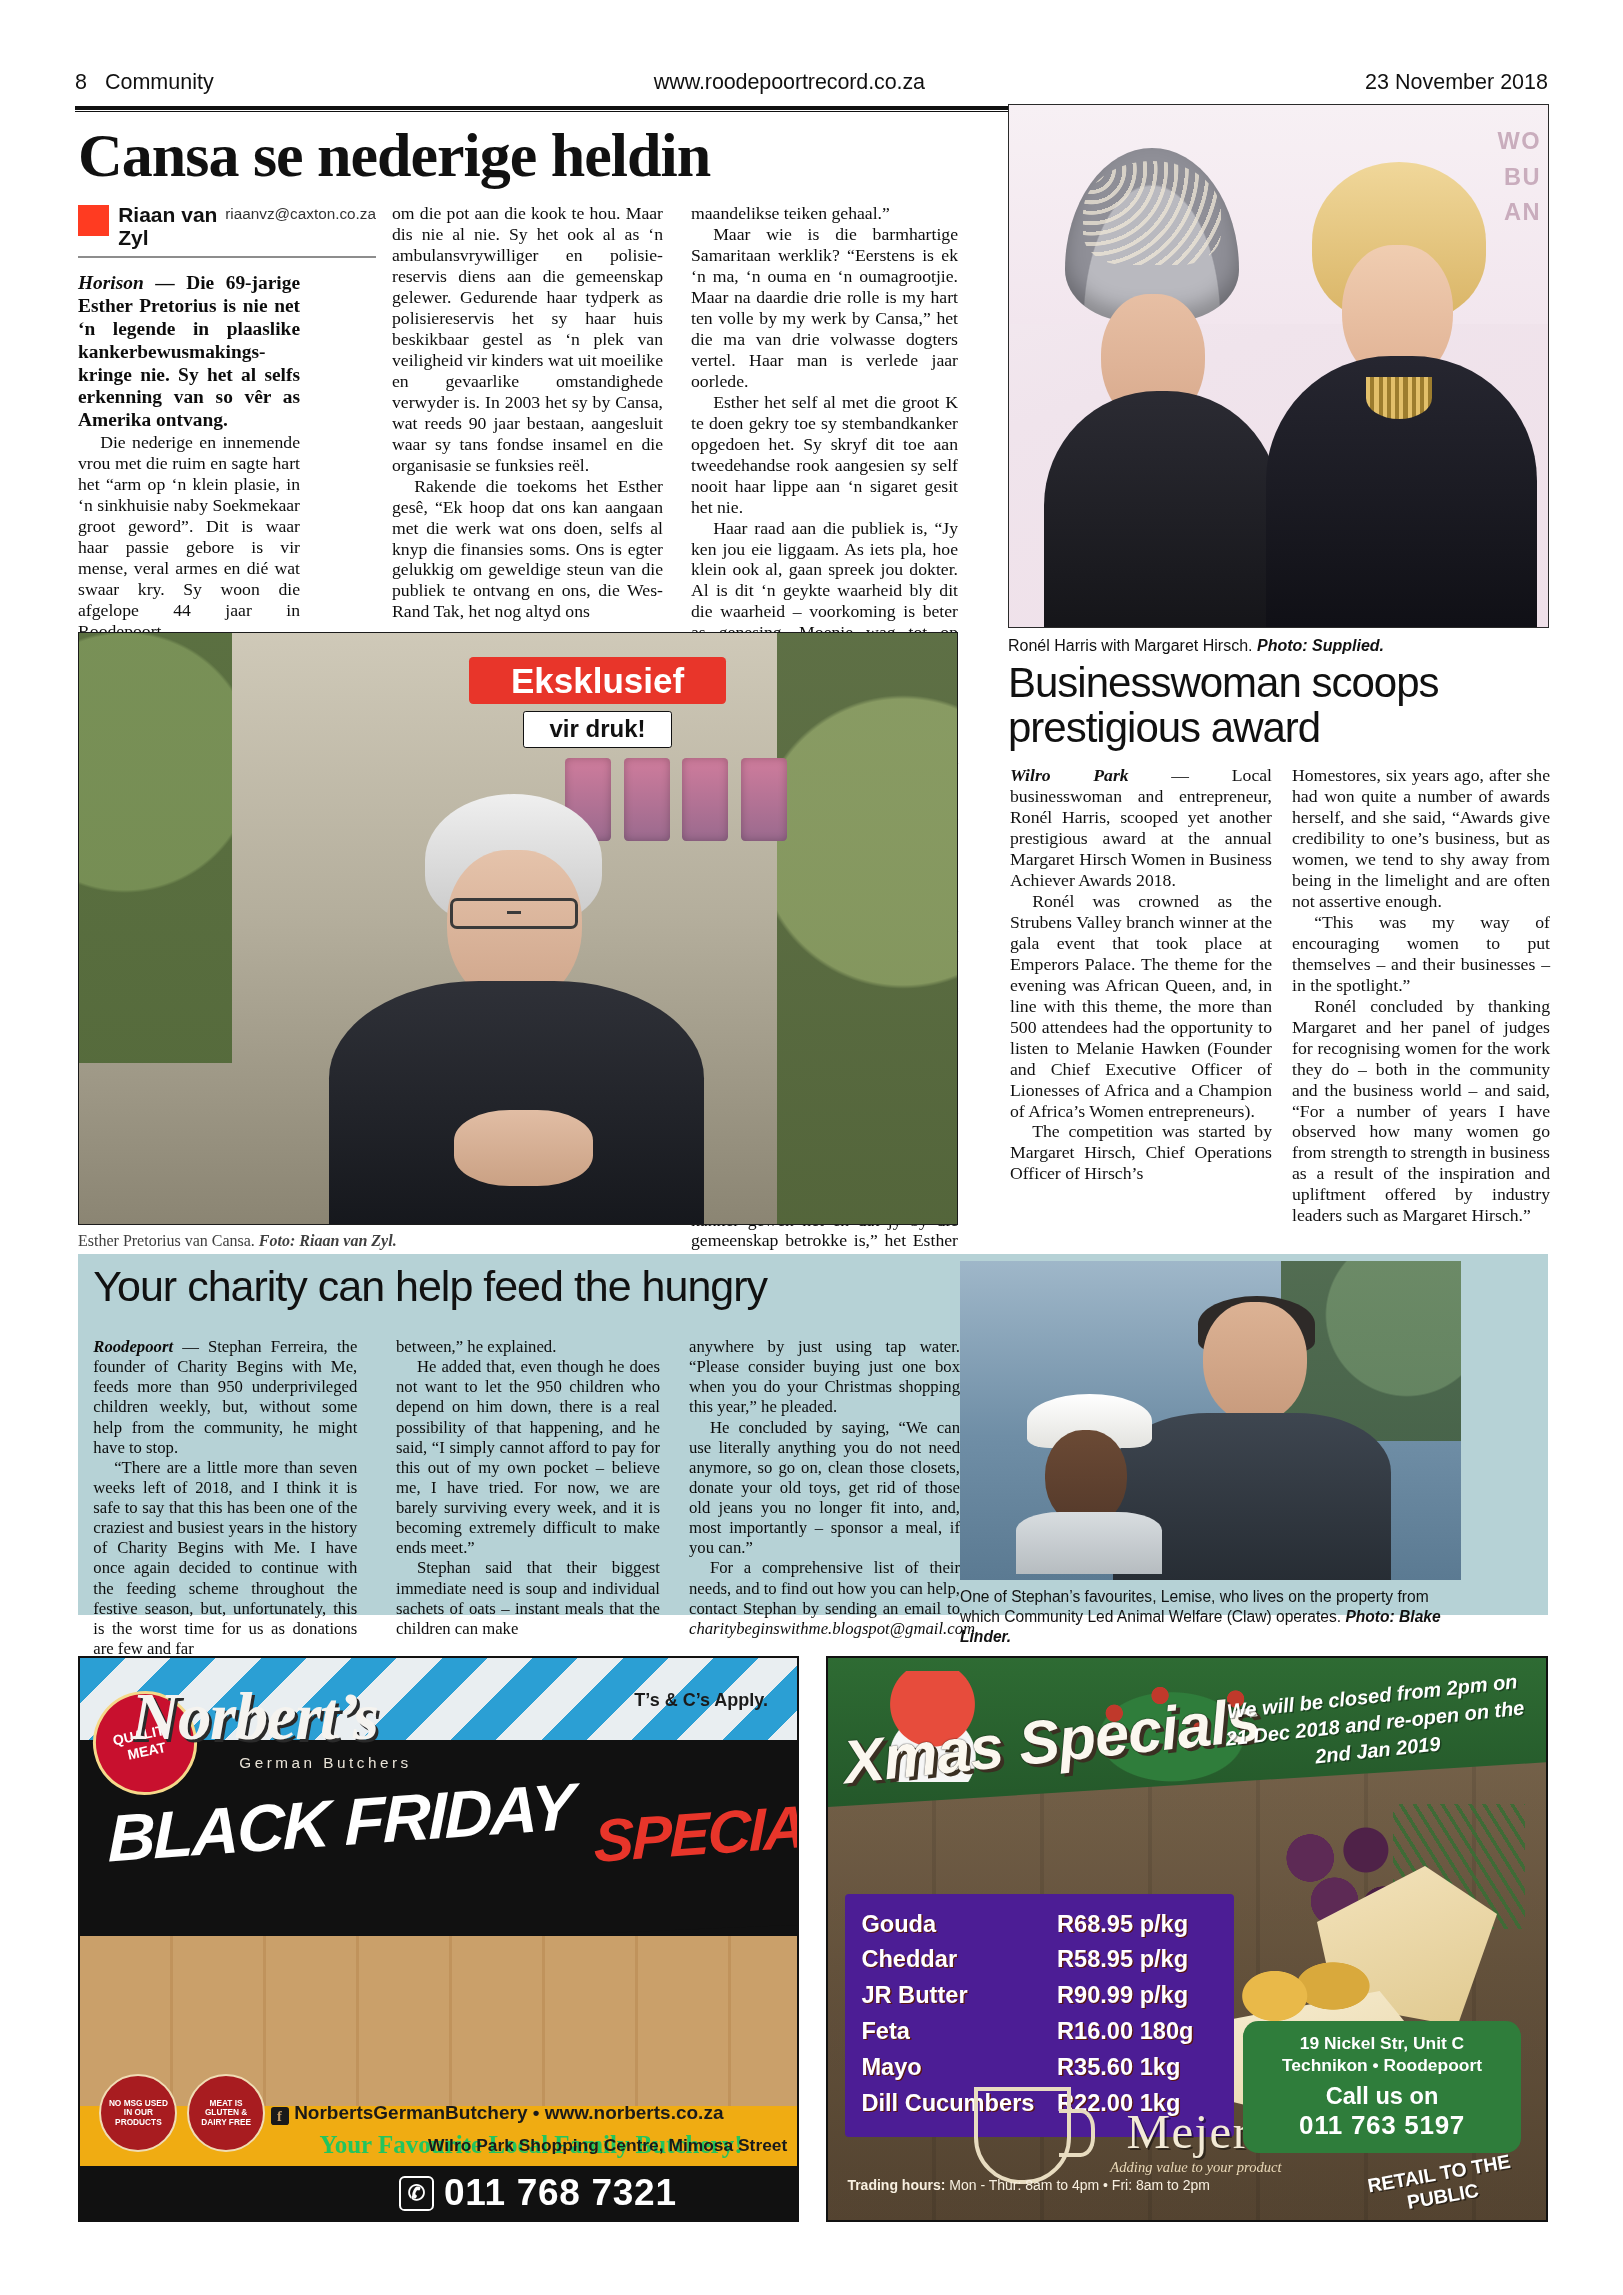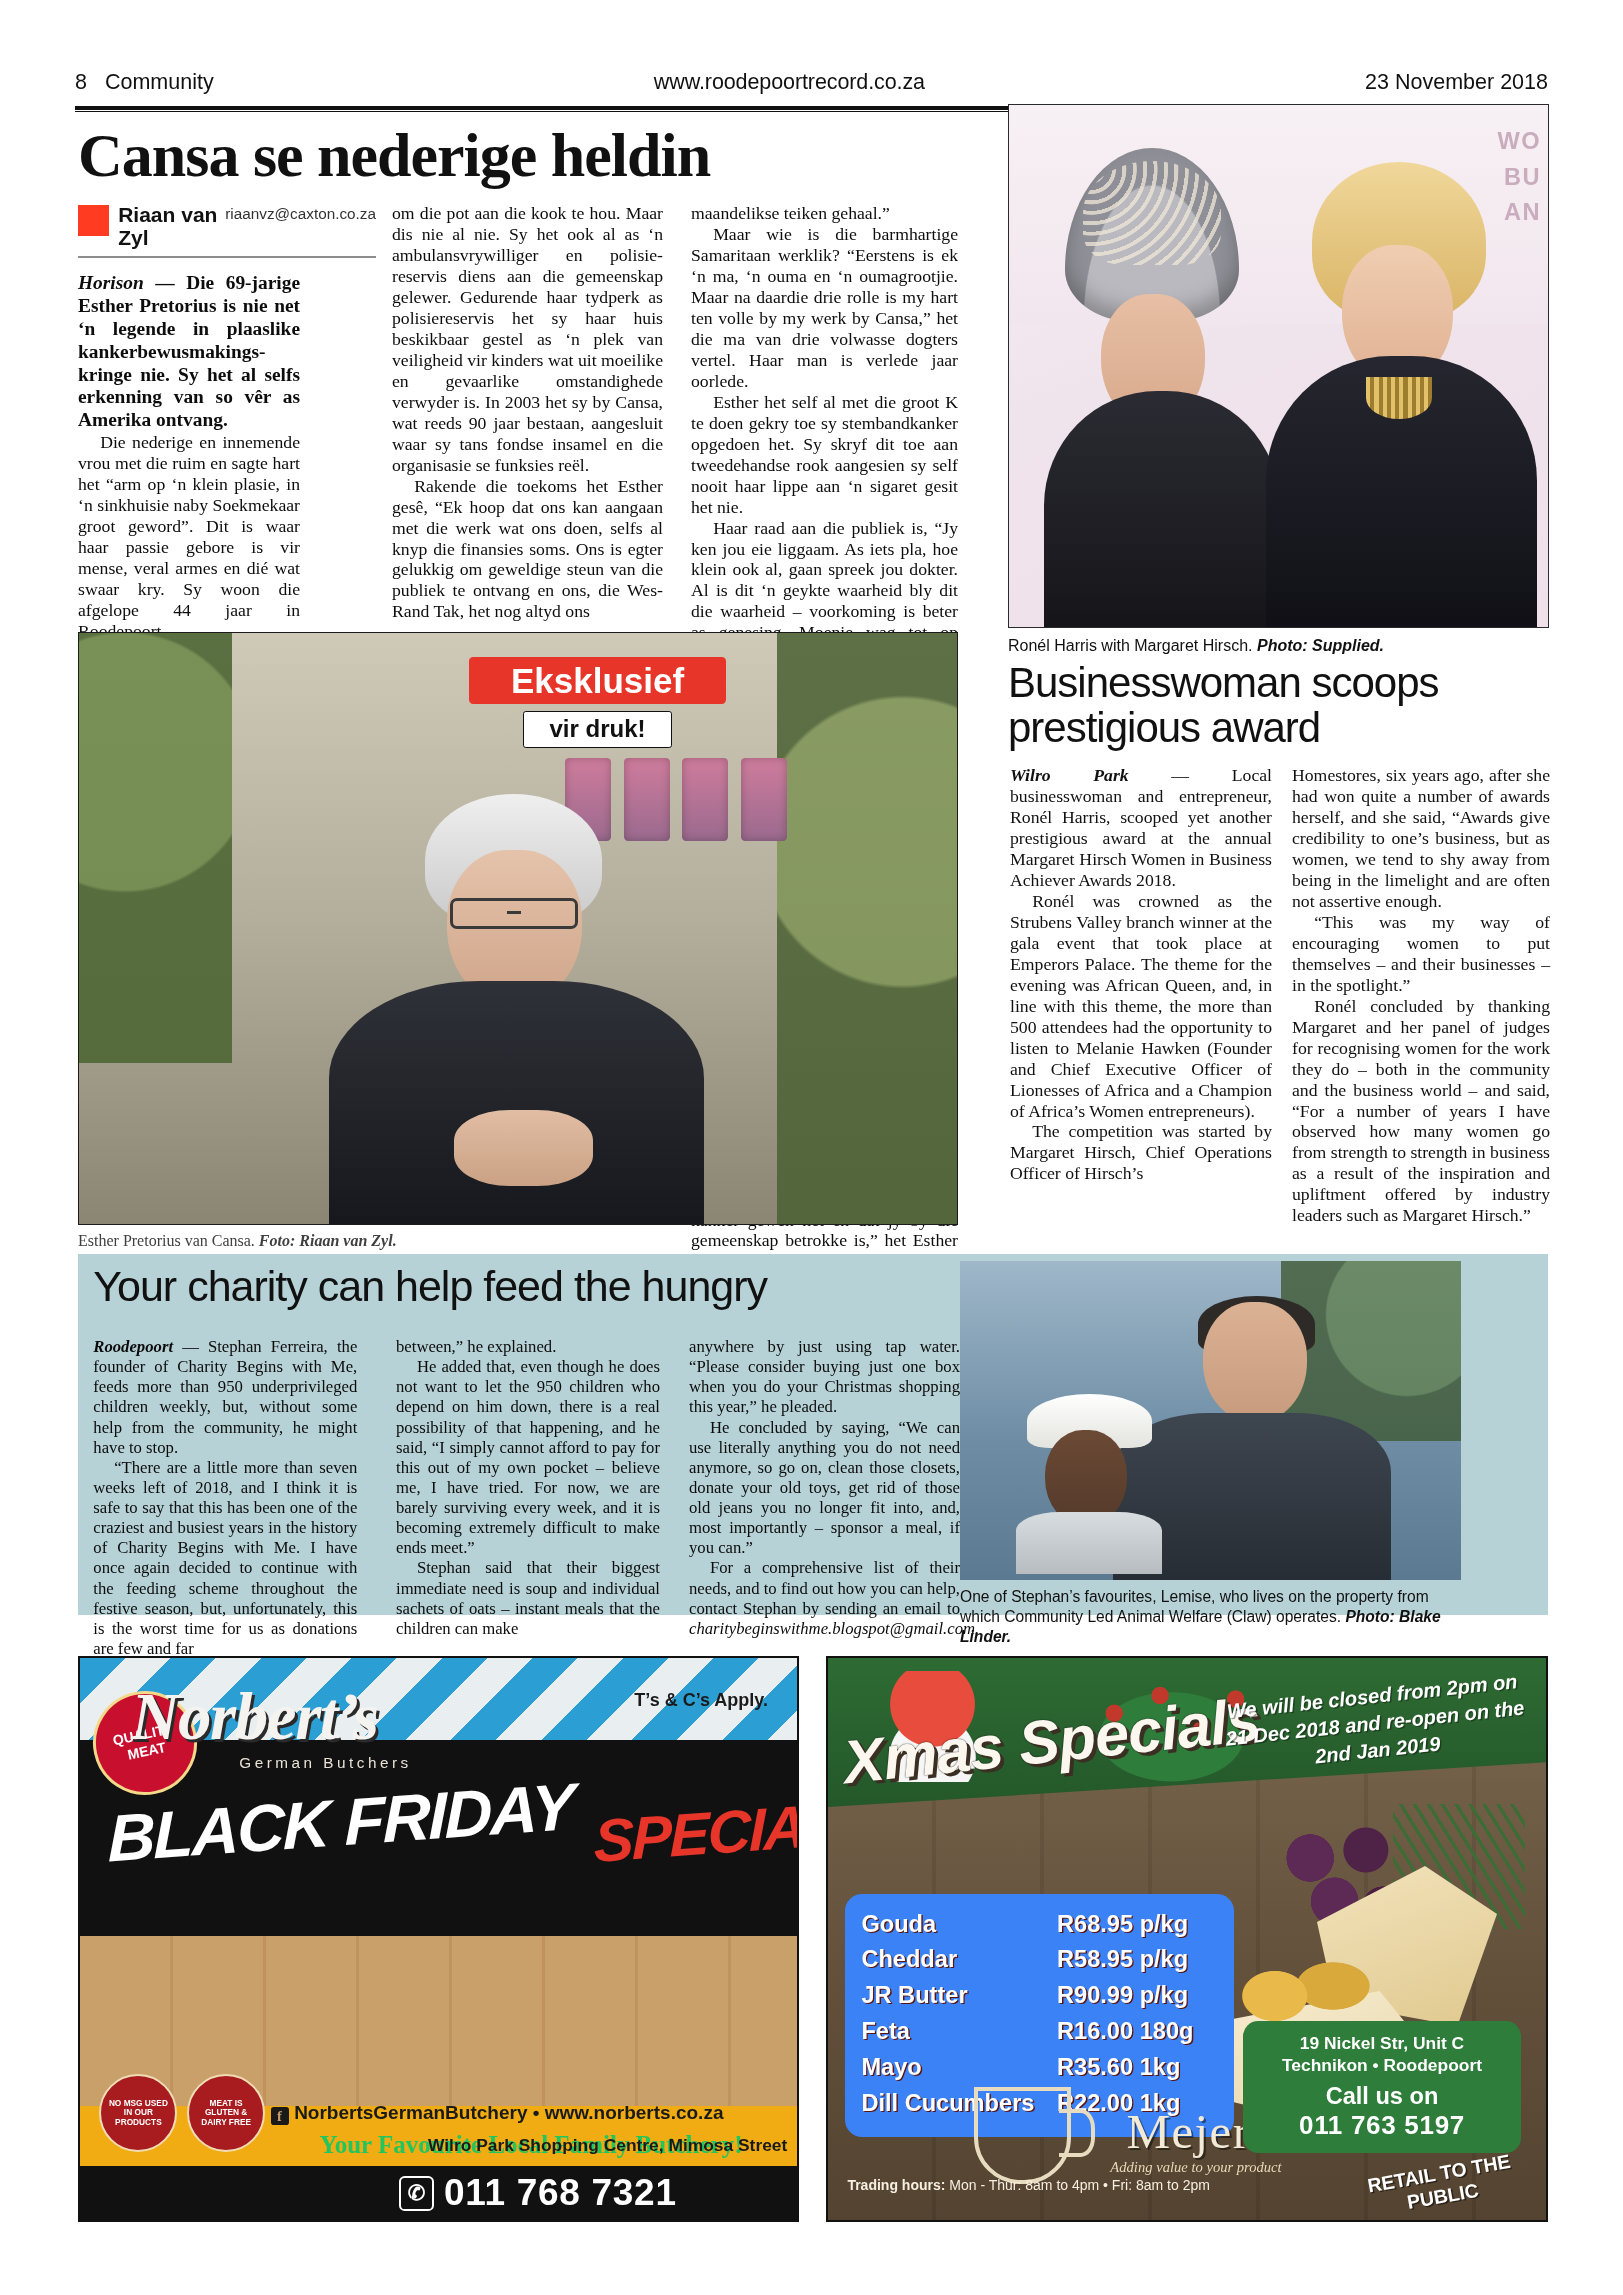--- a/index.html
+++ b/index.html
@@ -345,21 +345,21 @@
   .xm-cheese1 { position:absolute; right:49px; top:208px; width:180px; height:160px;
     background:linear-gradient(160deg,#f3e3bc 0%,#e0c98f 100%);
     clip-path: polygon(0 35%, 60% 0, 100% 30%, 78% 100%, 10% 86%); }
   .xm-cheese2 { position:absolute; right:104px; bottom:90px; width:208px; height:139px;
     background:linear-gradient(160deg,#f6ecd0 0%,#e7d3a3 100%);
     clip-path: polygon(0 20%, 70% 0, 100% 55%, 55% 100%, 0 80%); }
   .xm-rosemary { position:absolute; right:21px; top:146px; width:132px; height:125px;
     background:repeating-linear-gradient(58deg,#3f6b36 0 3.5px, transparent 3.5px 11.8px); }
   .xm-pricebox {
     position:absolute; left:16.7px; top:236px; width:389px;
-    background:#3b82f6; border-radius:17px; padding:12.5px 16.7px 15.3px 16.7px;
+    background:#4c1d95; border-radius:4px; padding:12.5px 16.7px 15.3px 16.7px;
   }
   .xm-prow { display:flex; justify-content:space-between; align-items:baseline;
     font-family:"Liberation Sans", sans-serif; font-weight:bold; font-size:23.6px;
     color:#ffffff; line-height:1.52; text-shadow:1.4px 1.4px 0 #5a1510; }
   .xm-prow .pname { flex:0 0 auto; }
   .xm-prow .pval { flex:0 0 auto; min-width:160px; text-align:left; }
   .xm-logo {
     position:absolute; left:250px; bottom:44px; width:236px; text-align:center;
   }
   .xm-logo-name {

